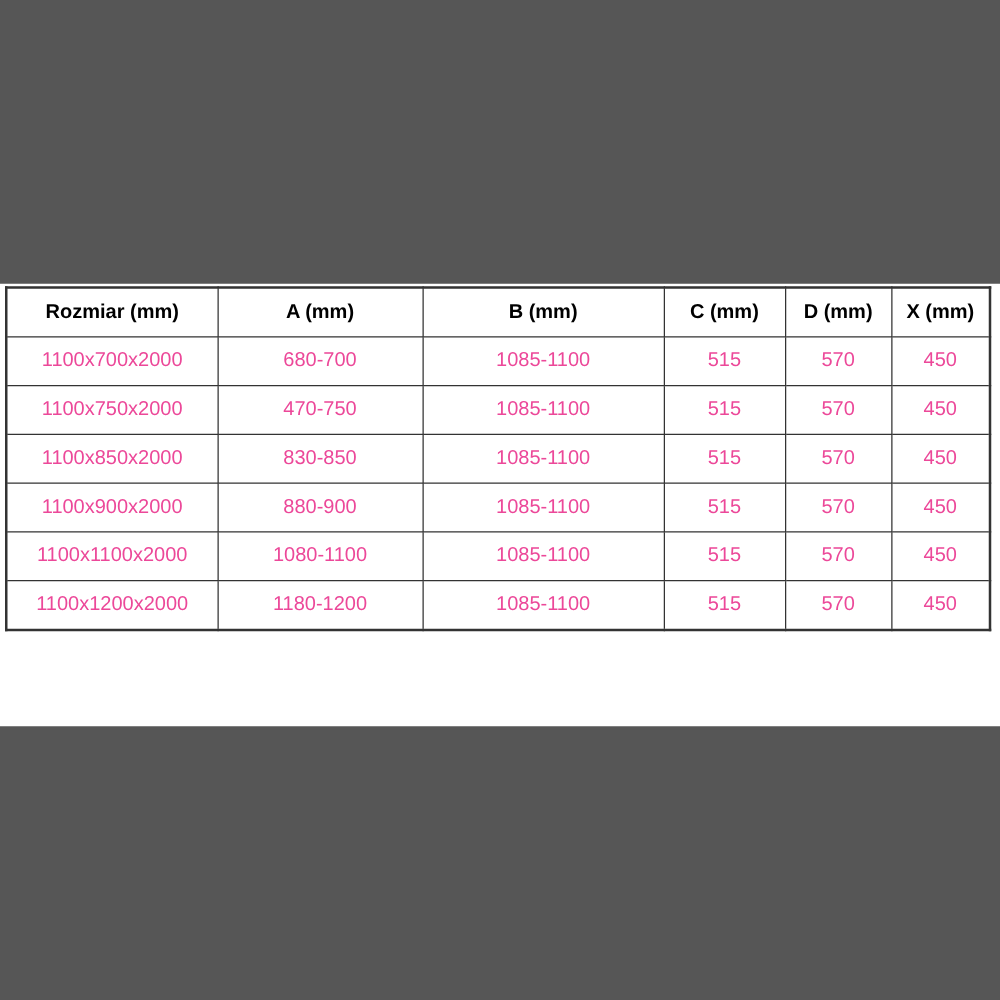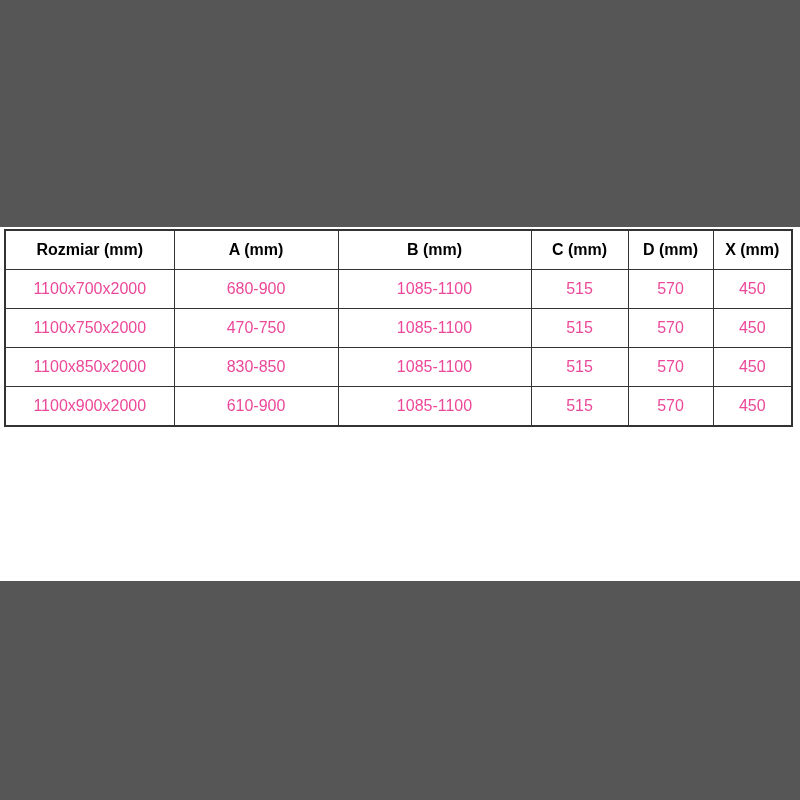--- a/index.html
+++ b/index.html
@@ -68,21 +68,21 @@
           <th>A (mm)</th>
           <th>B (mm)</th>
           <th>C (mm)</th>
           <th>D (mm)</th>
           <th>X (mm)</th>
         </tr>
     </thead>
     <tbody>
         <tr>
           <td>1100x700x2000</td>
-          <td>680-900</td>
+          <td>680-700</td>
           <td>1085-1100</td>
           <td>515</td>
           <td>570</td>
           <td>450</td>
         </tr>
         <tr>
           <td>1100x750x2000</td>
           <td>470-750</td>
           <td>1085-1100</td>
           <td>515</td>
@@ -92,21 +92,37 @@
         <tr>
           <td>1100x850x2000</td>
           <td>830-850</td>
           <td>1085-1100</td>
           <td>515</td>
           <td>570</td>
           <td>450</td>
         </tr>
         <tr>
           <td>1100x900x2000</td>
-          <td>610-900</td>
+          <td>880-900</td>
+          <td>1085-1100</td>
+          <td>515</td>
+          <td>570</td>
+          <td>450</td>
+        </tr>
+        <tr>
+          <td>1100x1100x2000</td>
+          <td>1080-1100</td>
+          <td>1085-1100</td>
+          <td>515</td>
+          <td>570</td>
+          <td>450</td>
+        </tr>
+        <tr>
+          <td>1100x1200x2000</td>
+          <td>1180-1200</td>
           <td>1085-1100</td>
           <td>515</td>
           <td>570</td>
           <td>450</td>
         </tr>
       </tbody>
   </table>
 </div>
 
 </body></html>

